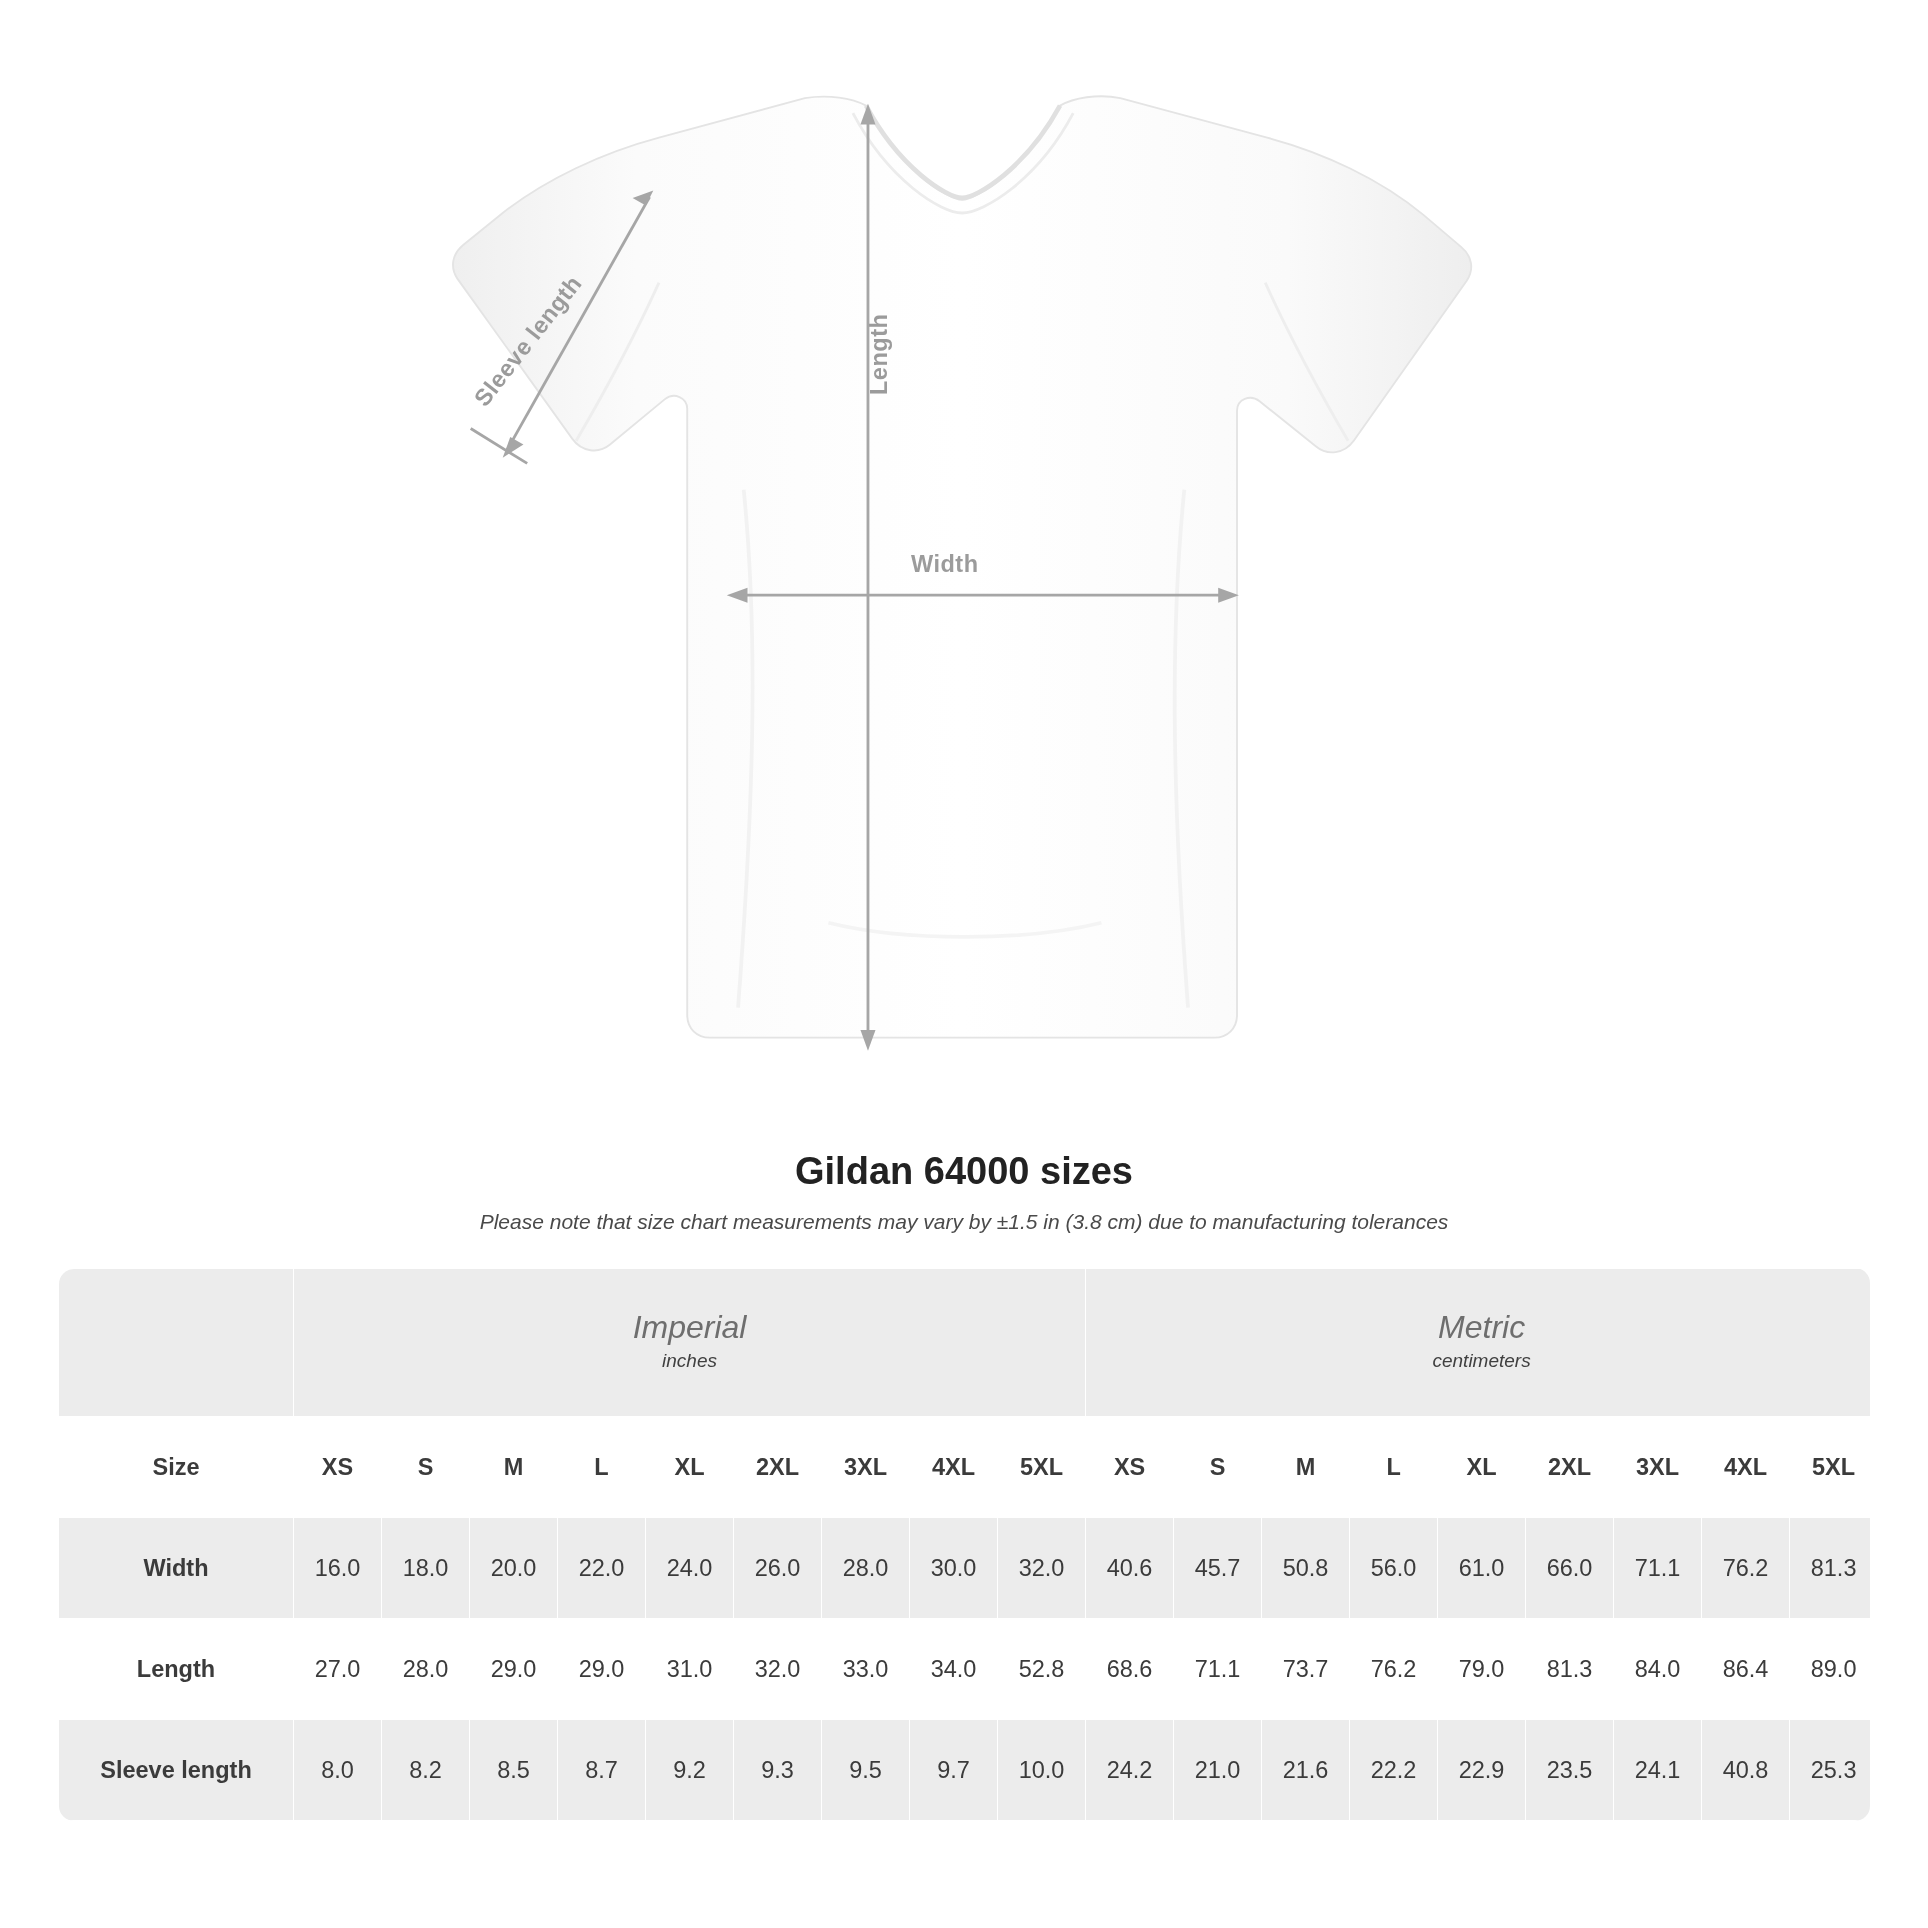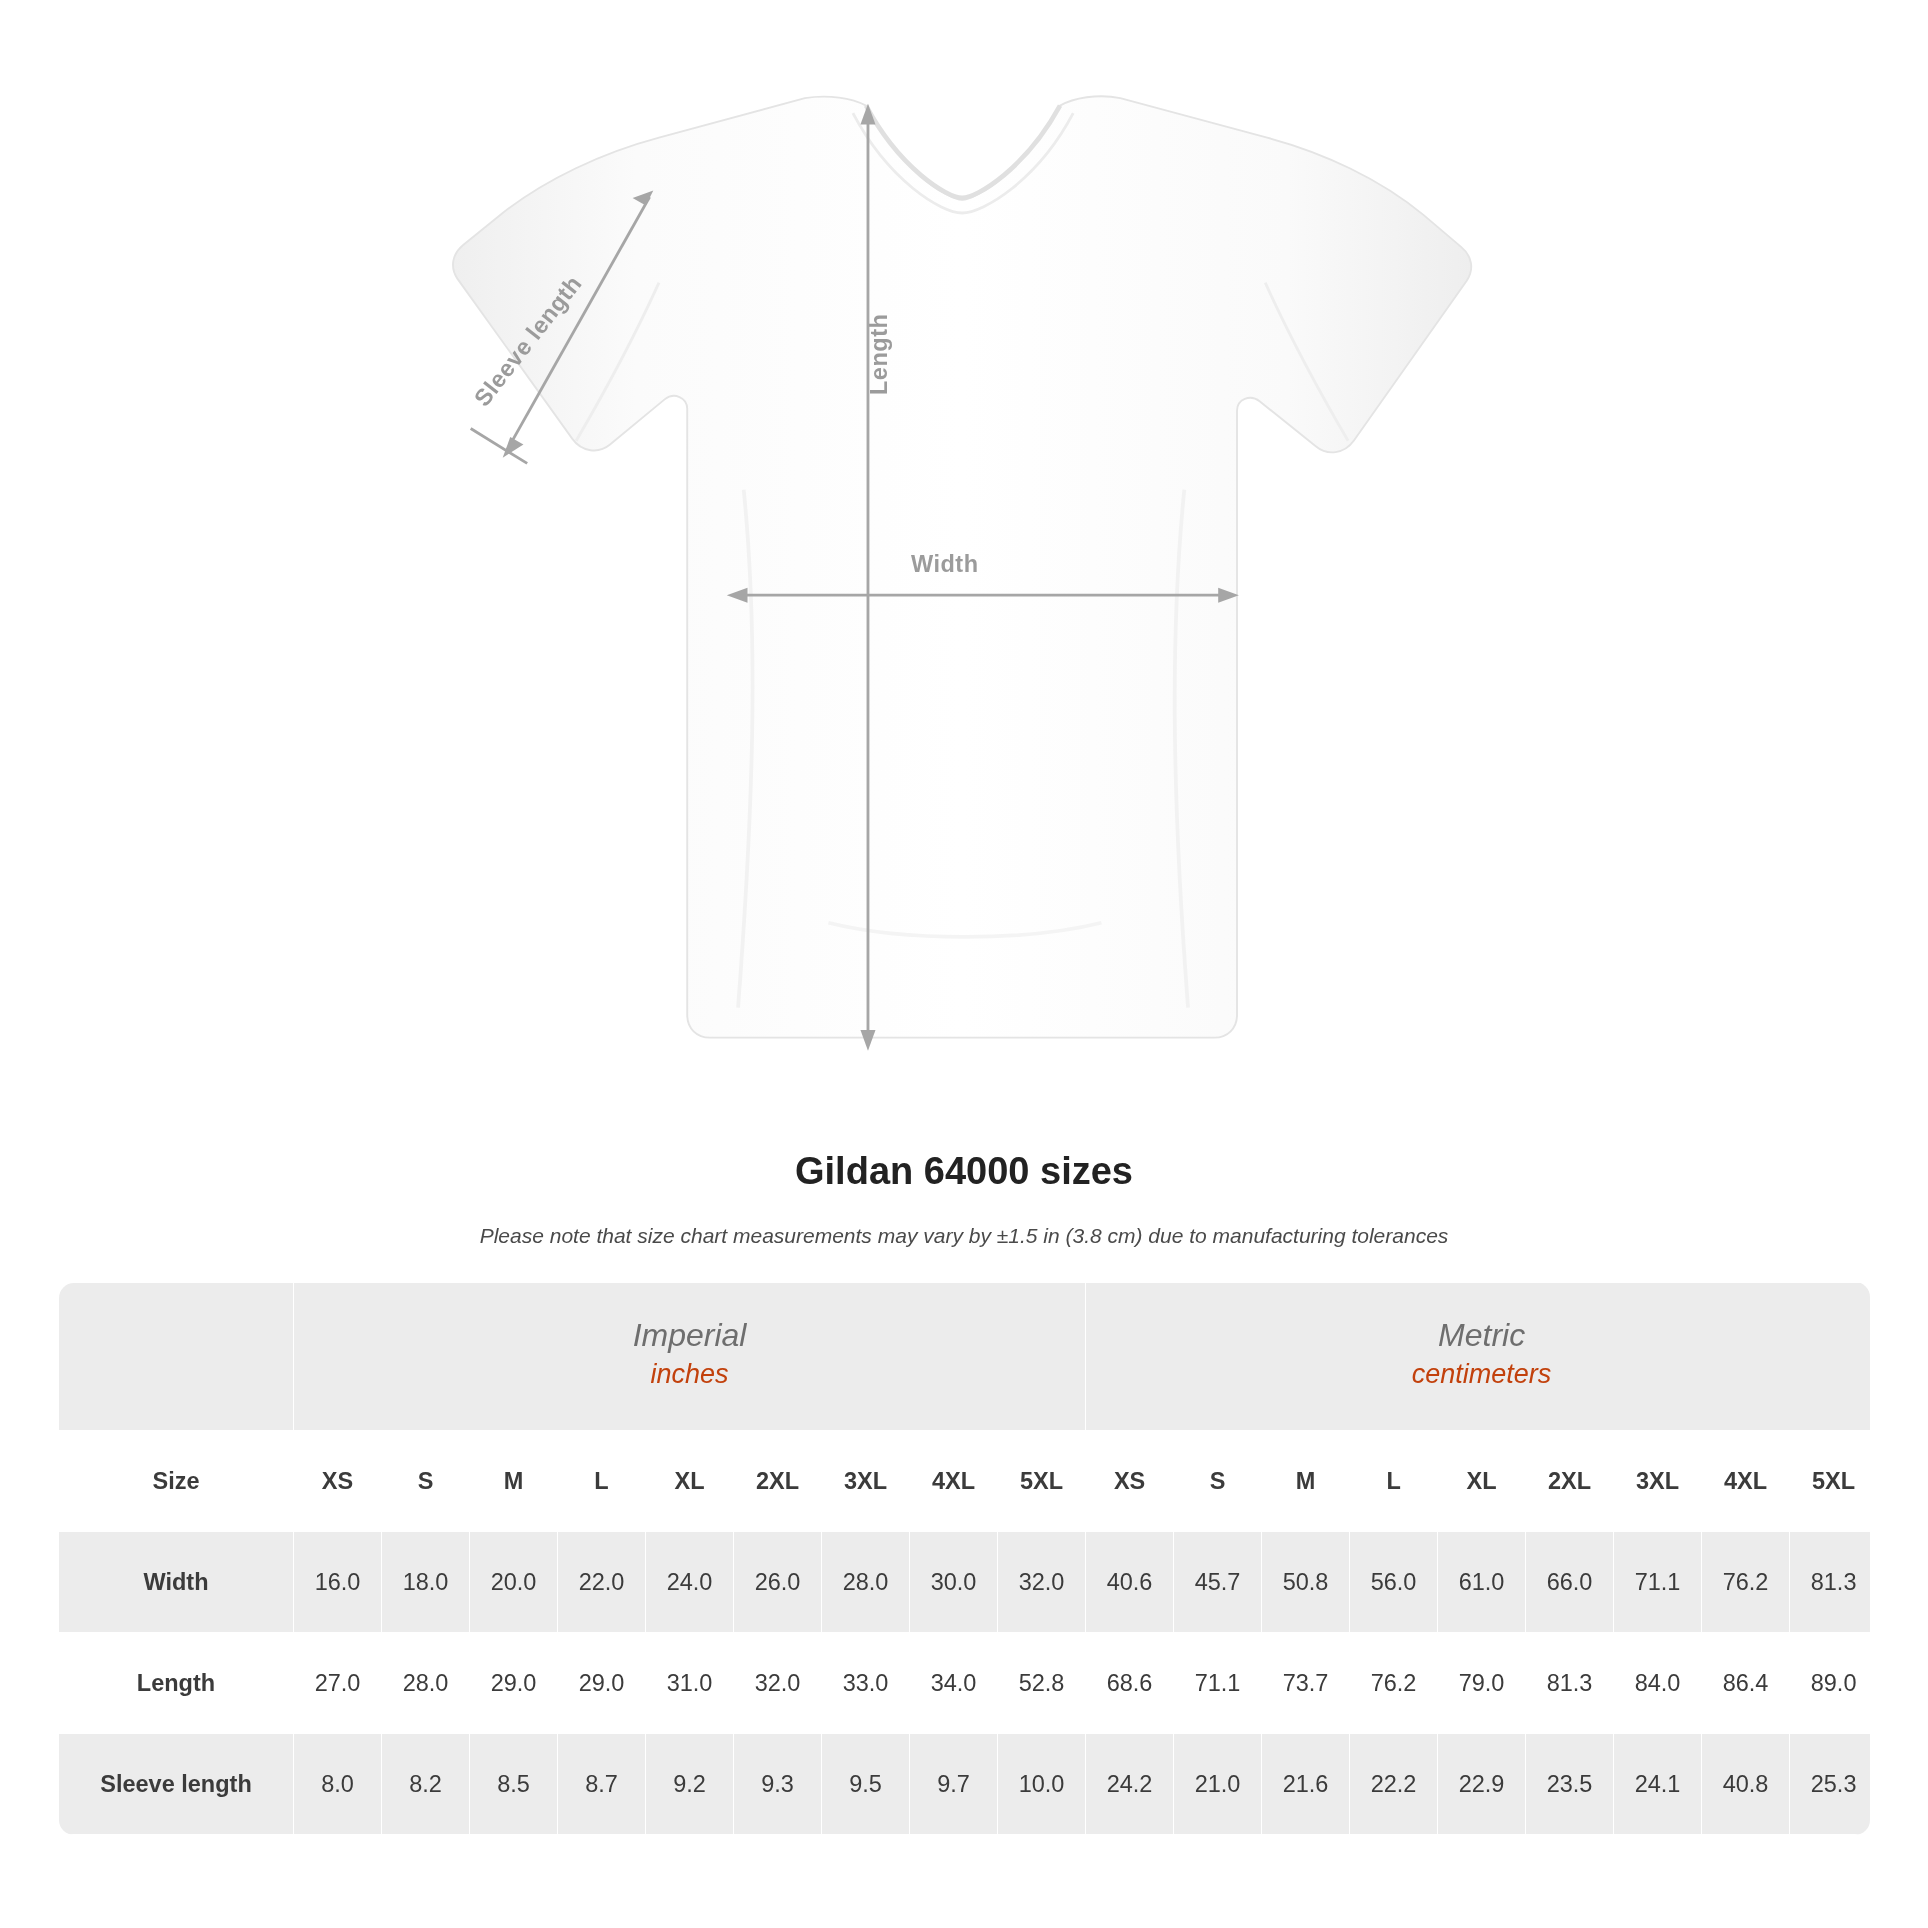--- a/index.html
+++ b/index.html
@@ -65,21 +65,21 @@
     font-size: 38px;
     font-weight: bold;
     color: #222222;
     margin-top: 34px;
   }
   .chart-note {
     text-align: center;
     font-size: 21px;
     font-style: italic;
     color: #4a4a4a;
-    margin-top: 31px;
+    margin-top: 17px;
   }
 
   
   .table-wrap {
     margin: 34px 58px 0 58px;
     width: 1812px;
     border-radius: 15px;
     overflow: hidden;
     background: #ffffff;
   }
@@ -101,23 +101,23 @@
     height: 147px;
   }
   .unit-name {
     font-size: 32px;
     font-style: italic;
     font-weight: normal;
     color: #6e6e6e;
     line-height: 1.15;
   }
   .unit-sub {
-    font-size: 27px;
+    font-size: 19px;
     font-style: italic;
-    color: #c2410c;
+    color: #404040;
     line-height: 1.6;
   }
   .row-head td {
     background: #ffffff;
     height: 100px;
     font-weight: bold;
     color: #5c5c5c;
     font-size: 24.5px;
   }
   .row-data td {

